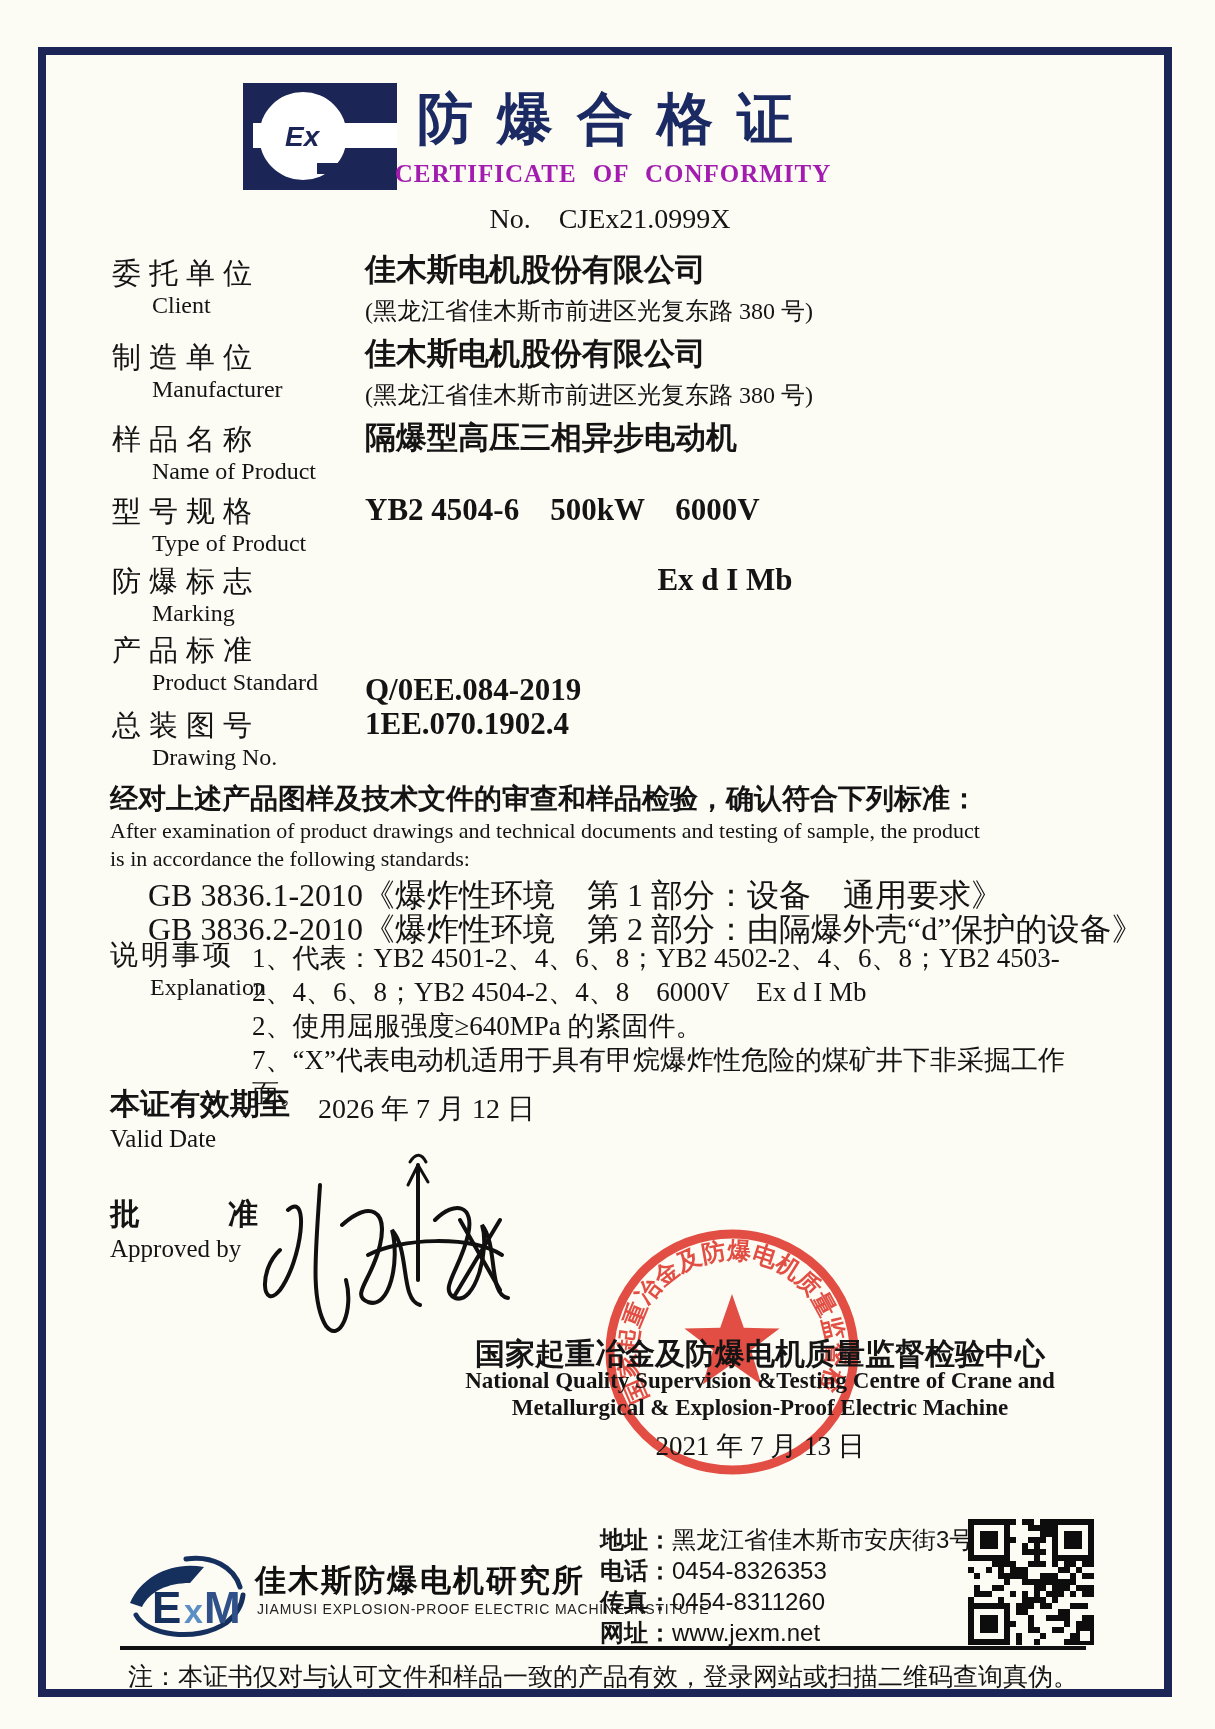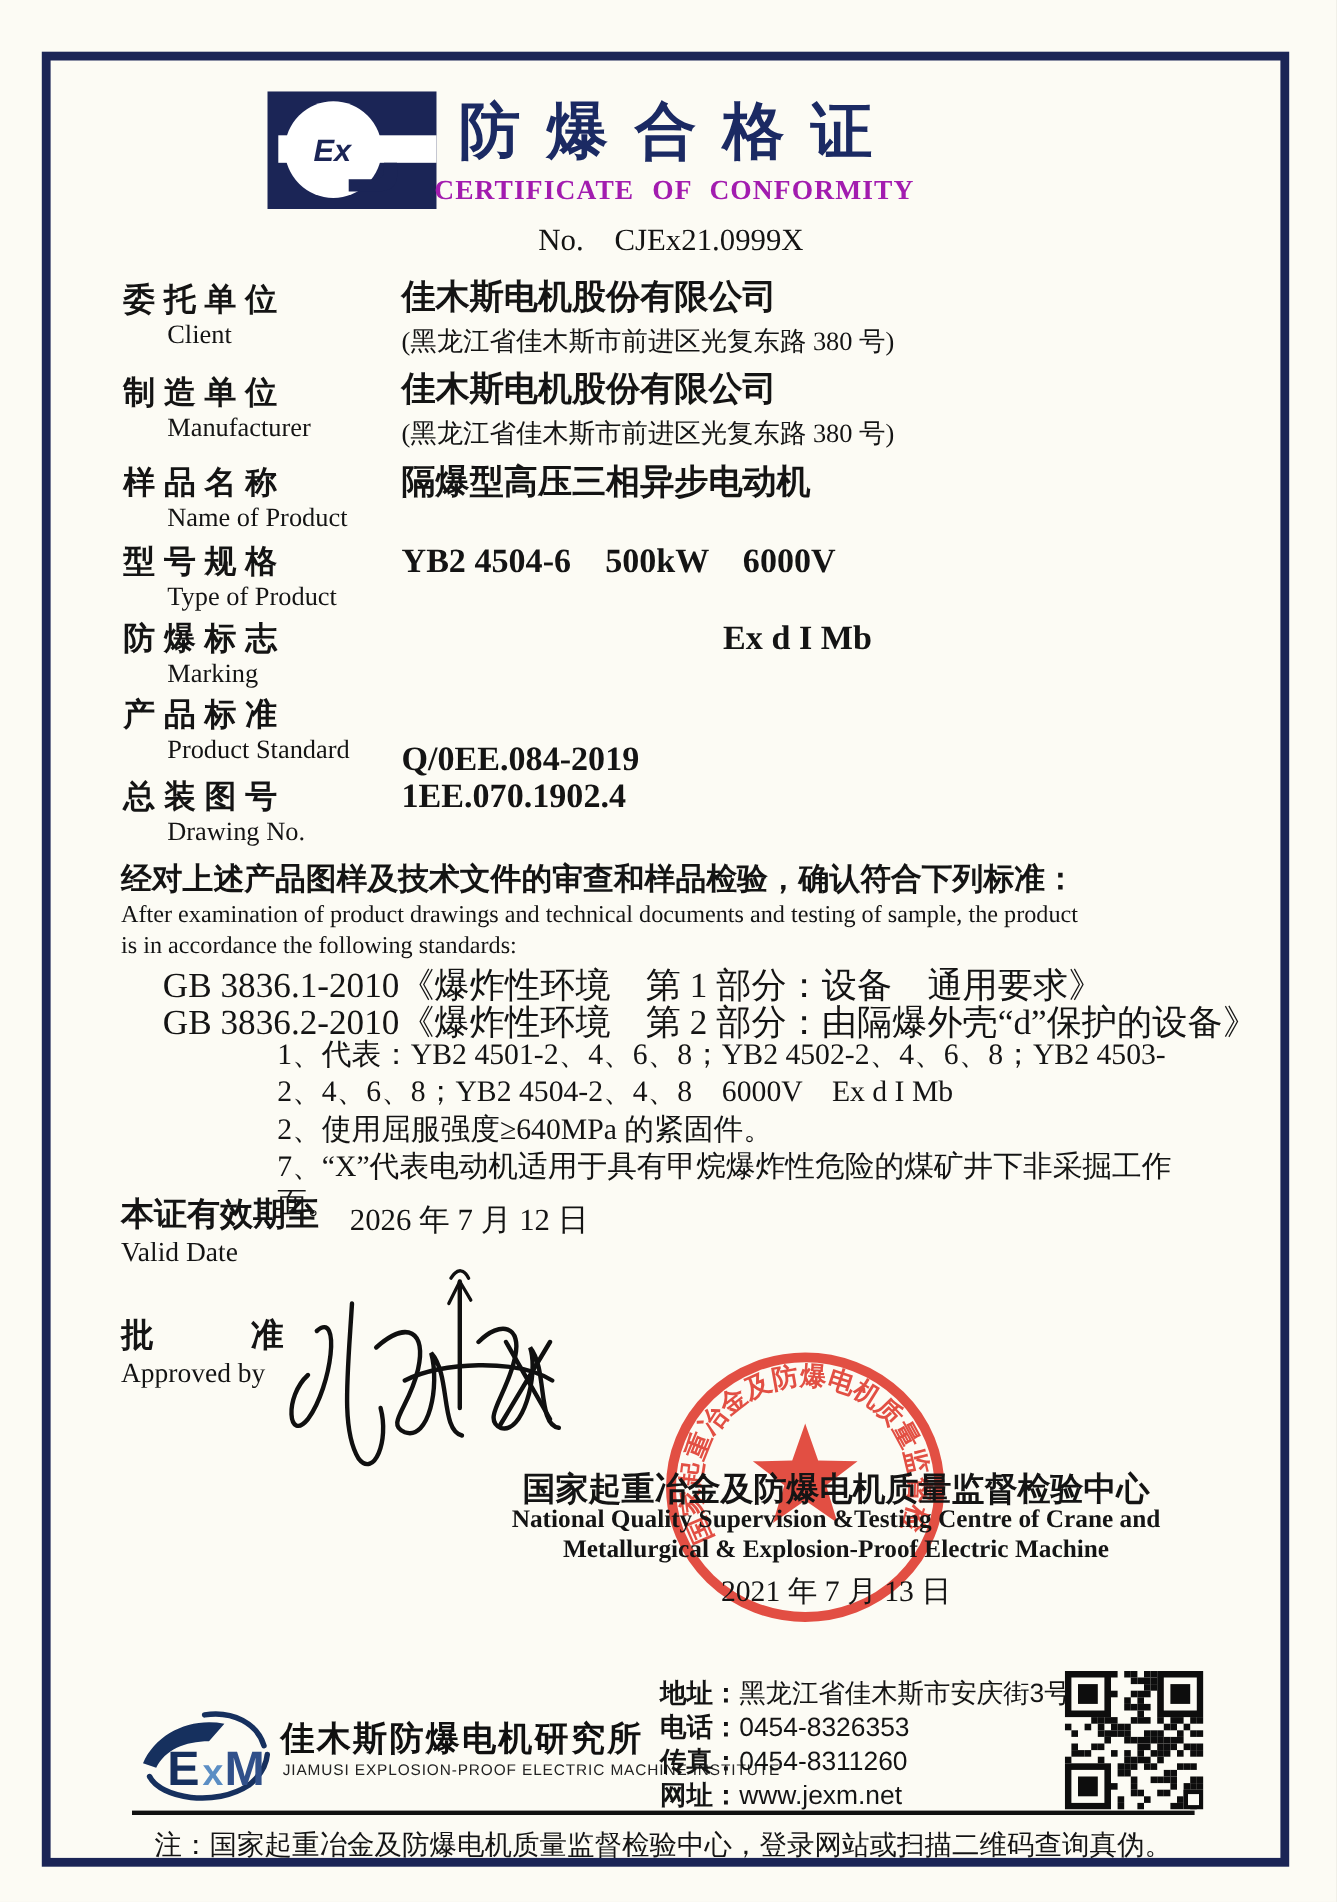--- a/index.html
+++ b/index.html
@@ -14,21 +14,21 @@
     border:8px solid #1b2556;
   }
   
   .title-cn{left:392px;top:82px;width:450px;text-align:center;font-size:56px;font-weight:bold;
     color:#1b2a63;letter-spacing:24px;white-space:nowrap;}
   .title-en{left:378px;top:160px;width:470px;text-align:center;font-size:25px;font-weight:bold;
     color:#a21caf;letter-spacing:1px;word-spacing:9px;white-space:nowrap;}
   .no-line{left:380px;top:203px;width:460px;text-align:center;font-size:28px;white-space:nowrap;}
   .no-line .no-val{margin-left:28px;}
   
-  .lbl-cn{font-size:29px;font-weight:bold;letter-spacing:8px;white-space:nowrap;line-height:34px;}
+  .lbl-cn{font-size:29px;font-weight:normal;letter-spacing:8px;white-space:nowrap;line-height:34px;}
   .lbl-en{font-size:24px;line-height:30px;white-space:nowrap;margin-left:40px;}
   .val-main{font-size:31px;font-weight:bold;white-space:nowrap;line-height:36px;}
   .val-sub{font-size:24px;line-height:30px;white-space:nowrap;margin-top:8px;}
   .field-label{left:112px;width:250px;}
   .field-value{left:365px;width:720px;}
   
   .stmt-cn{left:110px;top:780px;width:980px;font-size:28px;font-weight:bold;white-space:nowrap;}
   .stmt-en1{left:110px;top:818px;width:980px;font-size:22px;}
   .stmt-en2{left:110px;top:846px;width:980px;font-size:22px;}
   .std-line{left:148px;width:960px;font-size:32px;white-space:nowrap;}
@@ -135,20 +135,24 @@
   <div class="abs field-value" style="top:706px;">
     <div class="val-main">1EE.070.1902.4</div>
   </div>
 
   <div class="abs stmt-cn">经对上述产品图样及技术文件的审查和样品检验，确认符合下列标准：</div>
   <div class="abs stmt-en1">After examination of product drawings and technical documents and testing of sample, the product</div>
   <div class="abs stmt-en2">is in accordance the following standards:</div>
   <div class="abs std-line" style="top:874px;">GB 3836.1-2010《爆炸性环境　第 1 部分：设备　通用要求》</div>
   <div class="abs std-line" style="top:908px;">GB 3836.2-2010《爆炸性环境　第 2 部分：由隔爆外壳“d”保护的设备》</div>
 
+  <div class="abs field-label" style="top:938px;left:110px;">
+    <div class="lbl-cn" style="letter-spacing:3px;font-size:28px;">说明事项</div>
+    <div class="lbl-en">Explanation</div>
+  </div>
   <div class="abs expl-items">
     <div class="item">1、代表：YB2 4501-2、4、6、8；YB2 4502-2、4、6、8；YB2 4503-2、4、6、8；YB2 4504-2、4、8　6000V　Ex d I Mb</div>
     <div class="item">2、使用屈服强度≥640MPa 的紧固件。</div>
     <div class="item">7、“X”代表电动机适用于具有甲烷爆炸性危险的煤矿井下非采掘工作面。</div>
   </div>
 
   <div class="abs" style="left:110px;top:1084px;">
     <div class="big-lbl">本证有效期至</div>
     <div class="sub-lbl">Valid Date</div>
   </div>
@@ -362,14 +366,14 @@
         <rect x="96" y="12" width="18" height="18"></rect>
       <rect x="0" y="84" width="42" height="42"></rect>
         <rect x="6" y="90" width="30" height="30" fill="#fcfbf4"></rect>
         <rect x="12" y="96" width="18" height="18"></rect>
       <rect x="108" y="108" width="18" height="18"></rect>
         <rect x="112" y="112" width="10" height="10" fill="#fcfbf4"></rect>
     </g>
   </svg>
 
   <div class="abs sep-line"></div>
-  <div class="abs note">注：国家起重冶金及防爆电机质量监督检验中心，登录网站或扫描二维码查询真伪。</div>
+  <div class="abs note">注：本证书仅对与认可文件和样品一致的产品有效，登录网站或扫描二维码查询真伪。</div>
 </div>
 
 </body></html>

